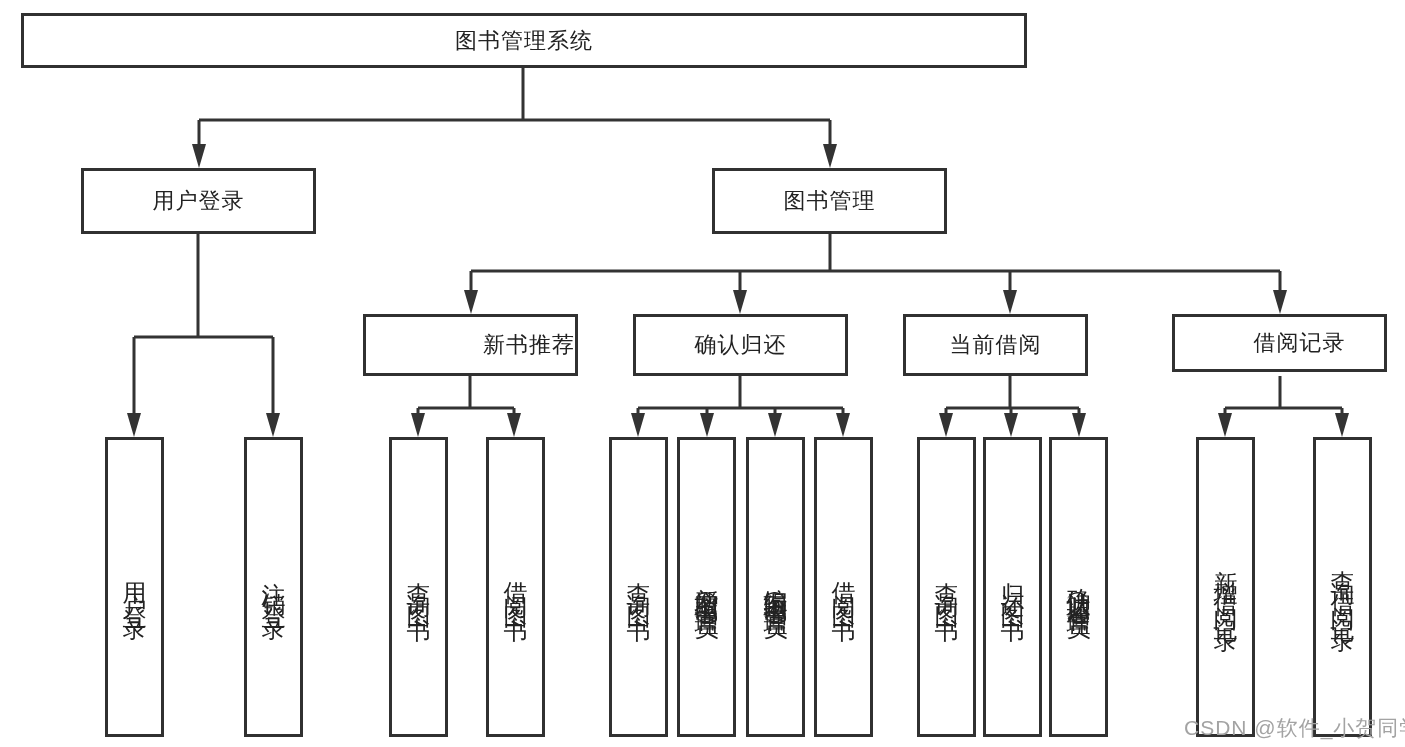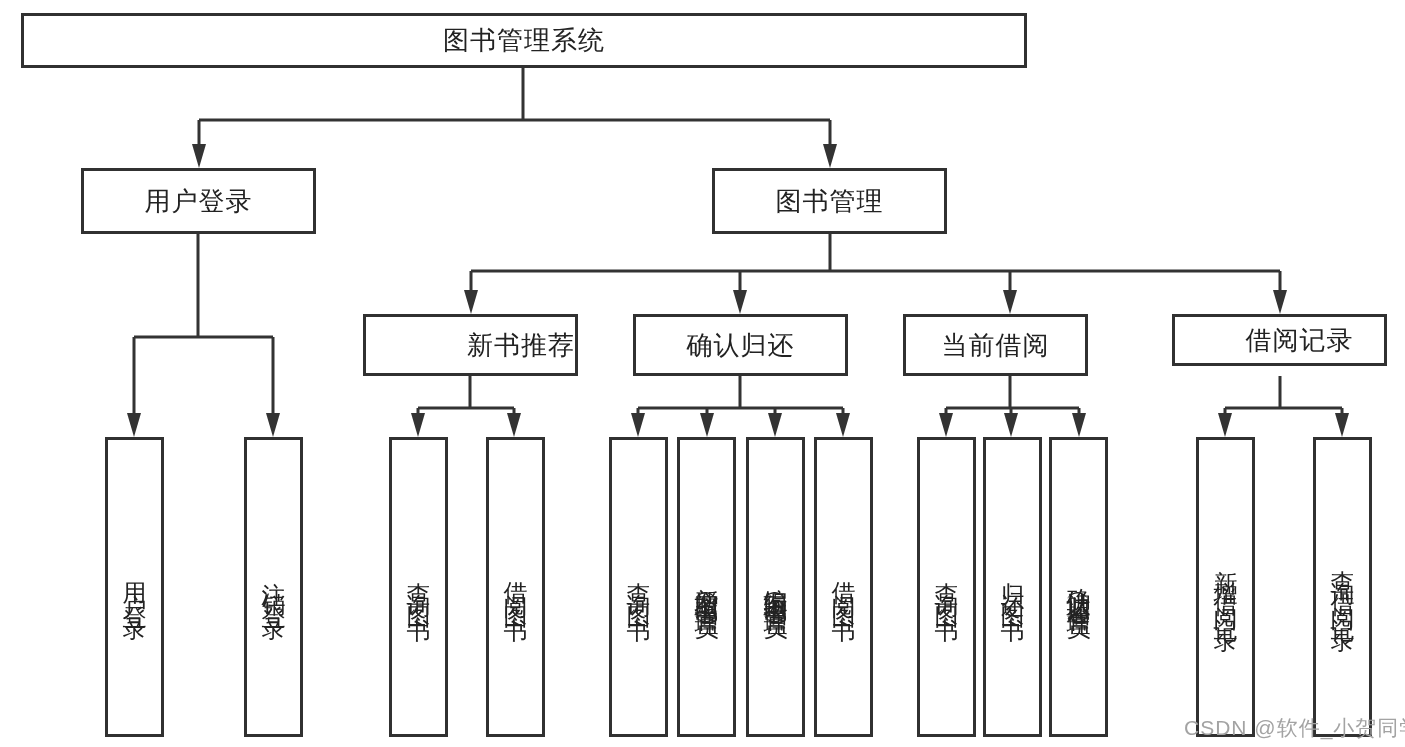--- a/index.html
+++ b/index.html
@@ -5,21 +5,21 @@
   html,body{margin:0;padding:0;background:#ffffff;}
   body{
     width:1405px;height:747px;position:relative;overflow:hidden;
     font-family:"Liberation Sans","DejaVu Sans",sans-serif;
   }
   .canvas{position:absolute;left:0;top:0;width:1405px;height:747px;background:#ffffff;}
   svg.wires{position:absolute;left:0;top:0;width:1405px;height:747px;z-index:1;}
   .node{
     position:absolute;z-index:2;background:#ffffff;border:3px solid #313131;
     box-sizing:border-box;display:flex;align-items:center;justify-content:center;
-    color:#222222;font-size:26px;letter-spacing:1px;white-space:nowrap;
+    color:#222222;font-size:22px;letter-spacing:1px;white-space:nowrap;
   }
   .leaf{
     position:absolute;z-index:2;background:#ffffff;border:3px solid #313131;
     box-sizing:border-box;top:437px;height:300px;width:59px;
     writing-mode:vertical-rl;text-orientation:mixed;
     display:flex;align-items:center;justify-content:center;
     color:#222222;font-size:24px;letter-spacing:12px;
   }
   .leaf.tight{letter-spacing:4px;}
   .wm{
@@ -97,21 +97,21 @@
 
   <div class="node" style="left:363px;top:314px;width:215px;height:62px;justify-content:flex-end;">
     <span>新书推荐</span>
   </div>
   <div class="node" style="left:633px;top:314px;width:215px;height:62px;">
     <span>确认归还</span>
   </div>
   <div class="node" style="left:903px;top:314px;width:185px;height:62px;">
     <span>当前借阅</span>
   </div>
-  <div class="node" style="left:1172px;top:314px;width:215px;height:52px;padding-left:40px;">
+  <div class="node" style="left:1172px;top:314px;width:215px;height:58px;padding-left:40px;">
     <span>借阅记录</span>
   </div>
 
   <div class="leaf" style="left:105px;">
     <span>用户登录</span>
   </div>
   <div class="leaf" style="left:244px;">
     <span>注销登录</span>
   </div>
 

